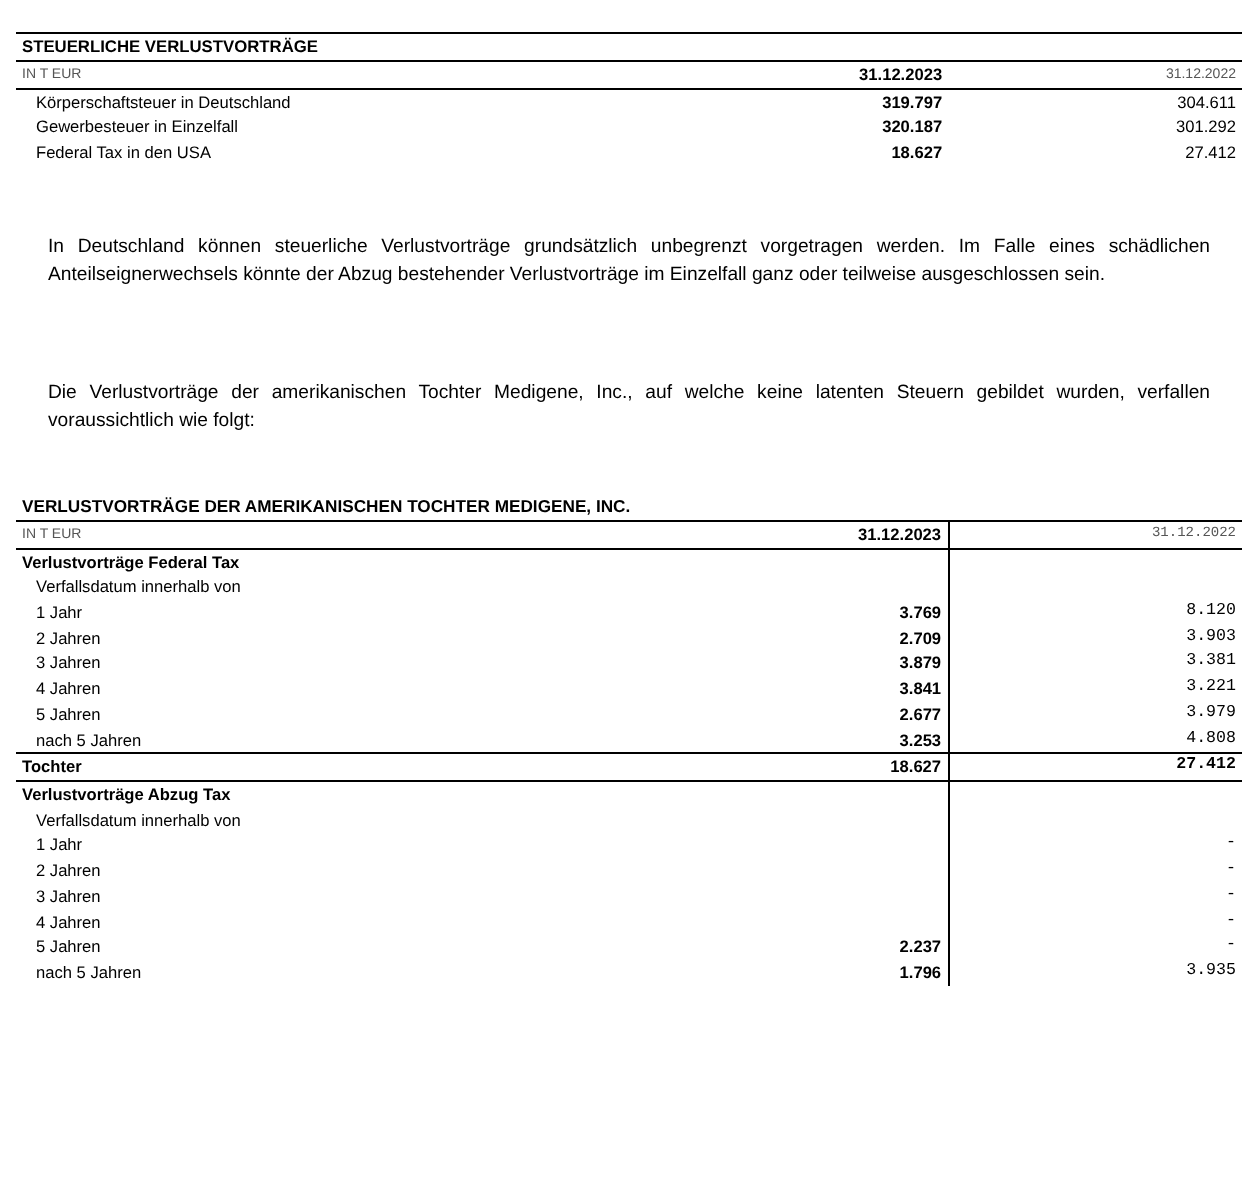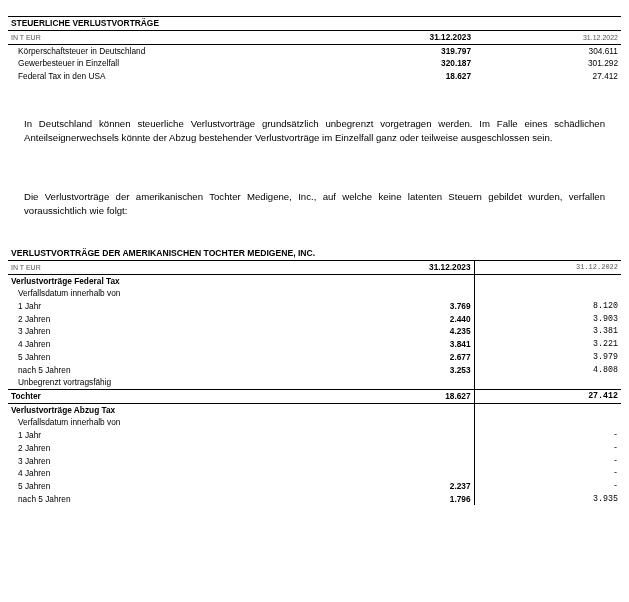--- a/index.html
+++ b/index.html
@@ -156,47 +156,42 @@
         <td class="vsep"></td>
       </tr>
 
       <tr>
         <td class="indent">1 Jahr</td>
         <td class="num bold">3.769</td>
         <td class="num vsep">8.120</td>
       </tr>
       <tr>
         <td class="indent">2 Jahren</td>
-        <td class="num bold">2.440</td>
+        <td class="num bold">2.709</td>
         <td class="num vsep">3.903</td>
       </tr>
       <tr>
         <td class="indent">3 Jahren</td>
-        <td class="num bold">4.235</td>
+        <td class="num bold">3.879</td>
         <td class="num vsep">3.381</td>
       </tr>
       <tr>
         <td class="indent">4 Jahren</td>
         <td class="num bold">3.841</td>
         <td class="num vsep">3.221</td>
       </tr>
       <tr>
         <td class="indent">5 Jahren</td>
         <td class="num bold">2.677</td>
         <td class="num vsep">3.979</td>
       </tr>
       <tr>
         <td class="indent">nach 5 Jahren</td>
         <td class="num bold">3.253</td>
         <td class="num vsep">4.808</td>
-      </tr>
-      <tr>
-        <td class="indent">Unbegrenzt vortragsfähig</td>
-        <td class="num bold"></td>
-        <td class="num vsep"></td>
       </tr>
       <tr class="rule-top rule-bottom">
         <td class="bold">Tochter</td>
         <td class="num bold">18.627</td>
         <td class="num bold vsep">27.412</td>
       </tr>
 
       <tr>
         <td class="bold">Verlustvorträge Abzug Tax</td>
         <td></td>

